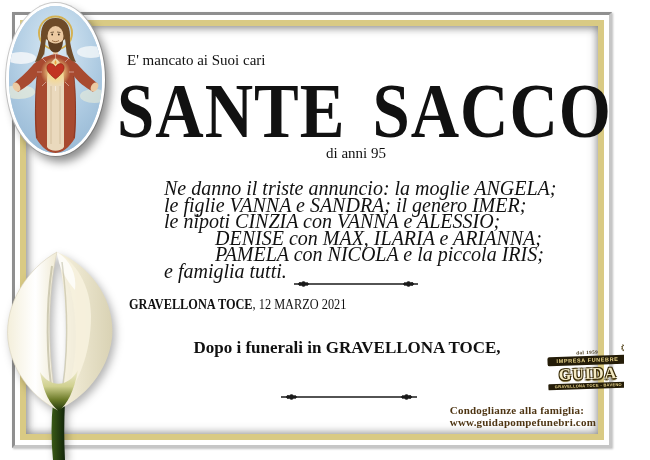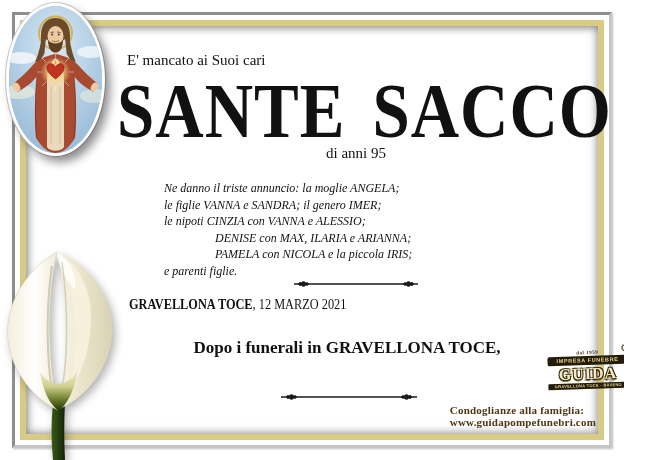--- a/index.html
+++ b/index.html
@@ -36,21 +36,21 @@
   
   .intro{position:absolute;left:127px;top:52px;font-size:15px;z-index:3;}
   .title{
     position:absolute;left:117px;top:71px;font-size:67px;line-height:67px;
     font-weight:bold;white-space:nowrap;transform:scaleY(1.17);
     transform-origin:0 0;z-index:3;letter-spacing:1px;
   }
   .title .gap{margin-left:27px;}
   .age{position:absolute;left:256px;top:145px;width:200px;text-align:center;font-size:15px;z-index:3;}
   .announce{
-    position:absolute;left:164px;top:180px;font-style:italic;font-size:12px;
+    position:absolute;left:164px;top:180px;font-style:italic;font-size:20px;
     line-height:16.5px;z-index:3;white-space:nowrap;
   }
   .announce .indent{padding-left:51px;font-family:Liberation Serif, serif;}
   .divider{position:absolute;z-index:3;}
   .divider-top{left:293px;top:278px;}
   .divider-bottom{left:280px;top:391px;}
   .place-date{position:absolute;left:129px;top:297px;font-size:14px;z-index:3;
     transform:scaleX(.88);transform-origin:0 0;white-space:nowrap;}
   .place-date .bold{font-weight:bold;}
   .funeral{position:absolute;left:146px;top:337px;width:402px;text-align:center;
@@ -196,21 +196,21 @@
   </div>
 
   <div class="age">di anni 95</div>
 
   <div class="announce">
     <div>Ne danno il triste annuncio: la moglie ANGELA;</div>
     <div>le figlie VANNA e SANDRA; il genero IMER;</div>
     <div>le nipoti CINZIA con VANNA e ALESSIO;</div>
     <div class="indent">DENISE con MAX, ILARIA e ARIANNA;</div>
     <div class="indent">PAMELA con NICOLA e la piccola IRIS;</div>
-    <div>e parenti figlie.</div>
+    <div>e famiglia tutti.</div>
   </div>
 
   <svg class="divider divider-top" width="126" height="12" viewBox="0 0 126 12">
     <g stroke="#1a1a1a" fill="#1a1a1a">
       <line x1="1" y1="6" x2="125" y2="6" stroke-width="1.4"></line>
       <circle cx="7" cy="6" r="1.4"></circle>
         <circle cx="10.5" cy="6" r="2.3"></circle>
         <circle cx="14" cy="6" r="1.3"></circle>
       <circle cx="112" cy="6" r="1.3"></circle>
         <circle cx="115.5" cy="6" r="2.3"></circle>

